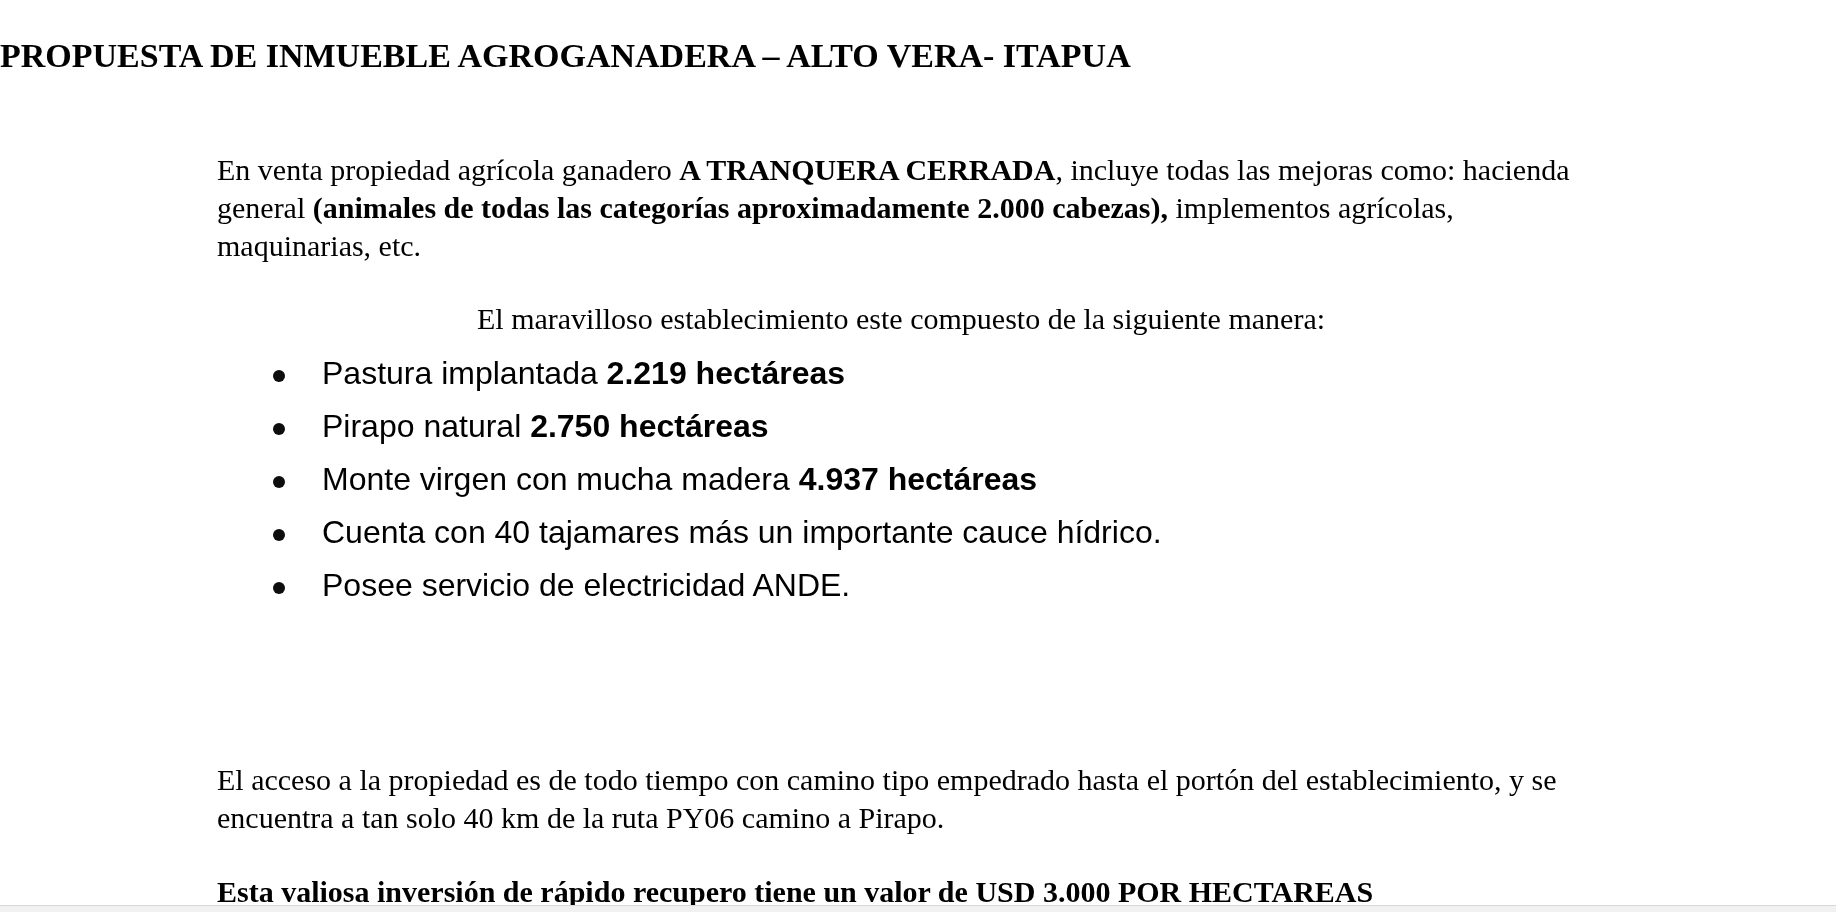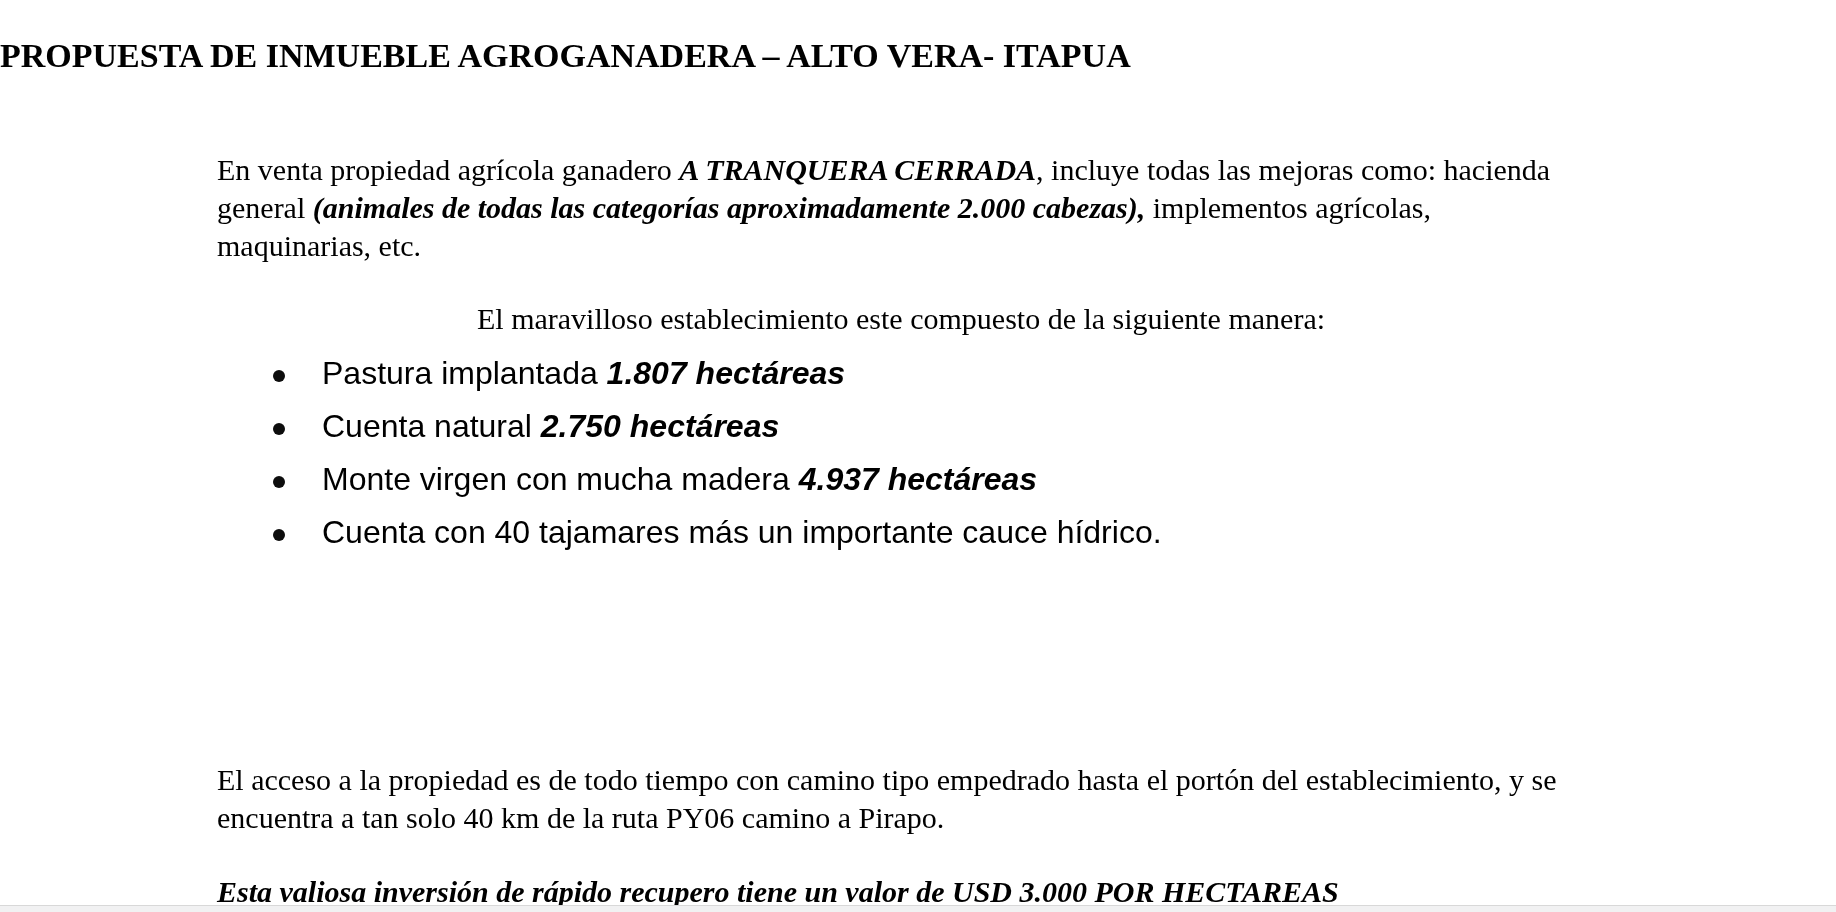--- a/index.html
+++ b/index.html
@@ -13,21 +13,21 @@
     position: relative;
     overflow: hidden;
     font-family: "Liberation Serif", serif;
     color: #000000;
   }
   .doc {
     position: absolute;
     inset: 0;
     background: #ffffff;
   }
-  .b { font-weight: bold; font-style: italic; }
+  .b { font-weight: bold; }
 
   .page-title {
     position: absolute;
     top: 36px;
     left: 0;
     width: 1836px;
     text-align: left;
     font-family: "Liberation Serif", serif;
     font-weight: bold;
     font-size: 34px;
@@ -124,33 +124,37 @@
 
   <div class="page-title">PROPUESTA DE INMUEBLE AGROGANADERA – ALTO VERA- ITAPUA</div>
 
   <p class="intro"><span>En venta propiedad agrícola ganadero </span><span class="b">A TRANQUERA CERRADA</span><span>, incluye todas las mejoras como: hacienda general </span><span class="b">(animales de todas las categorías aproximadamente 2.000 cabezas),</span><span> implementos agrícolas, maquinarias, etc.</span></p>
 
   <p class="section-heading">El maravilloso establecimiento este compuesto de la siguiente manera:</p>
 
   <ul class="features">
       <li>
         <span class="dot"></span>
-        <span class="li-text"><span>Pastura implantada </span><span class="b">1.807 hectáreas</span></span>
+        <span class="li-text"><span>Pastura implantada </span><span class="b">2.219 hectáreas</span></span>
       </li>
       <li>
         <span class="dot"></span>
-        <span class="li-text"><span>Cuenta natural </span><span class="b">2.750 hectáreas</span></span>
+        <span class="li-text"><span>Pirapo natural </span><span class="b">2.750 hectáreas</span></span>
       </li>
       <li>
         <span class="dot"></span>
         <span class="li-text"><span>Monte virgen con mucha madera </span><span class="b">4.937 hectáreas</span></span>
       </li>
       <li>
         <span class="dot"></span>
         <span class="li-text"><span>Cuenta con 40 tajamares más un importante cauce hídrico.</span></span>
+      </li>
+      <li>
+        <span class="dot"></span>
+        <span class="li-text"><span>Posee servicio de electricidad ANDE.</span></span>
       </li>
     </ul>
 
   <p class="access">El acceso a la propiedad es de todo tiempo con camino tipo empedrado hasta el portón del establecimiento, y se encuentra a tan solo 40 km de la ruta PY06 camino a Pirapo.</p>
 
   <p class="price"><span class="b">Esta valiosa inversión de rápido recupero tiene un valor de </span><span class="b" style="color: #000000;">USD 3.000 POR HECTAREAS</span></p>
 
   <div class="bottom-edge"></div>
 
 </div>

